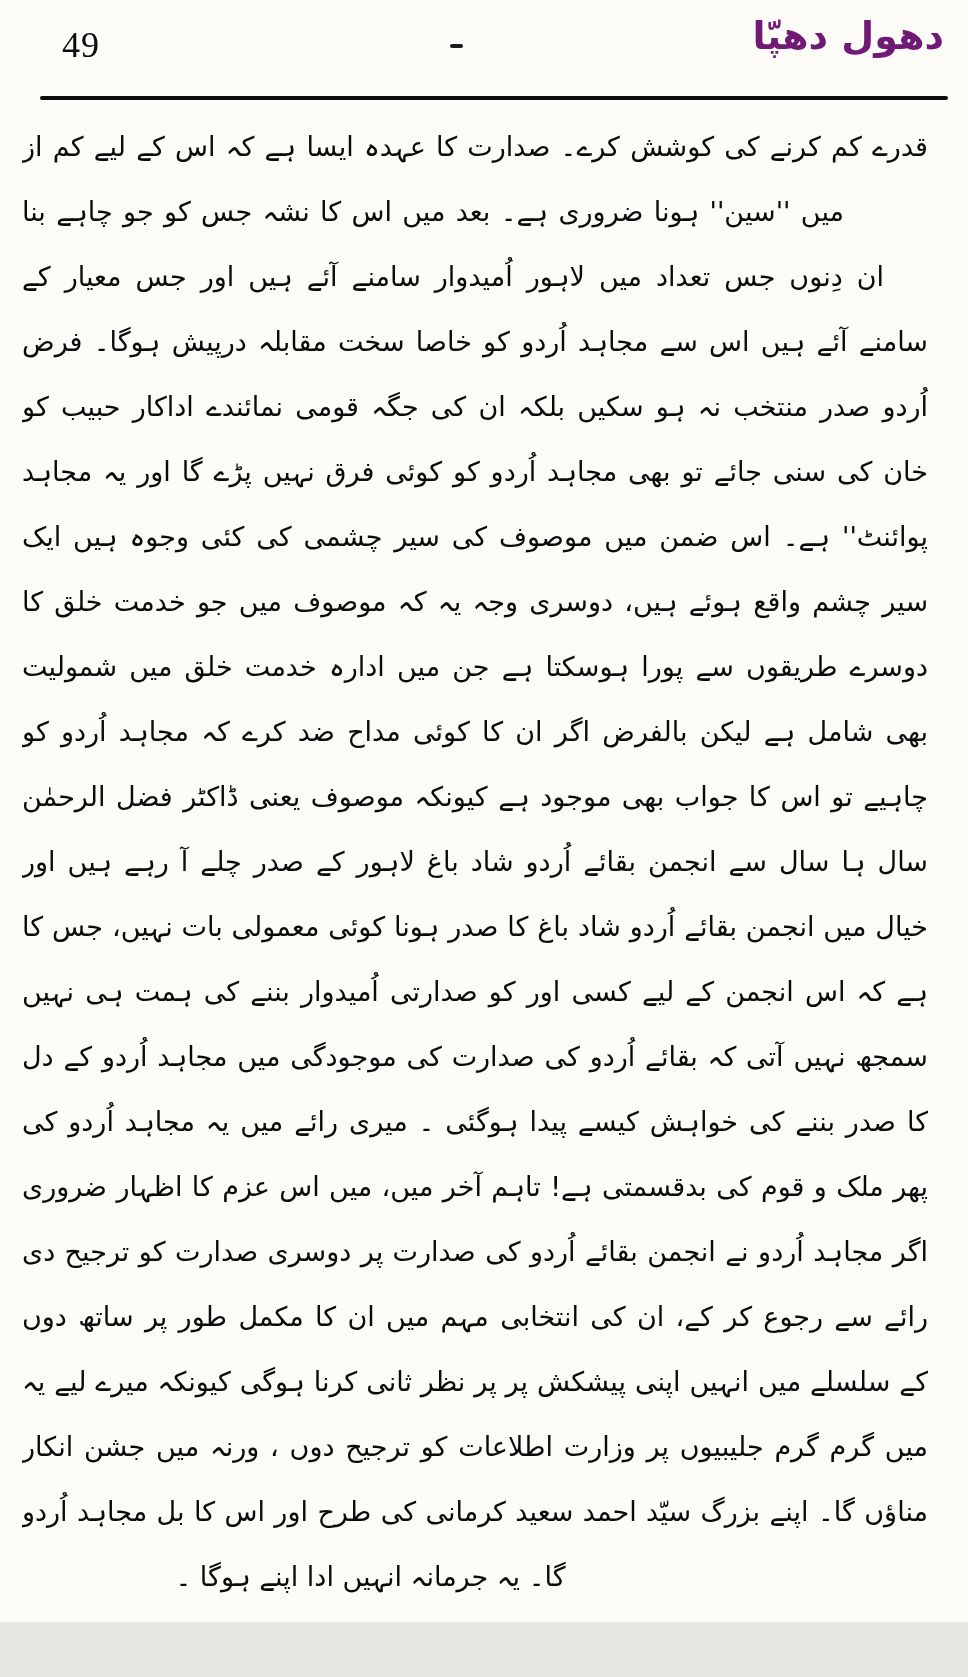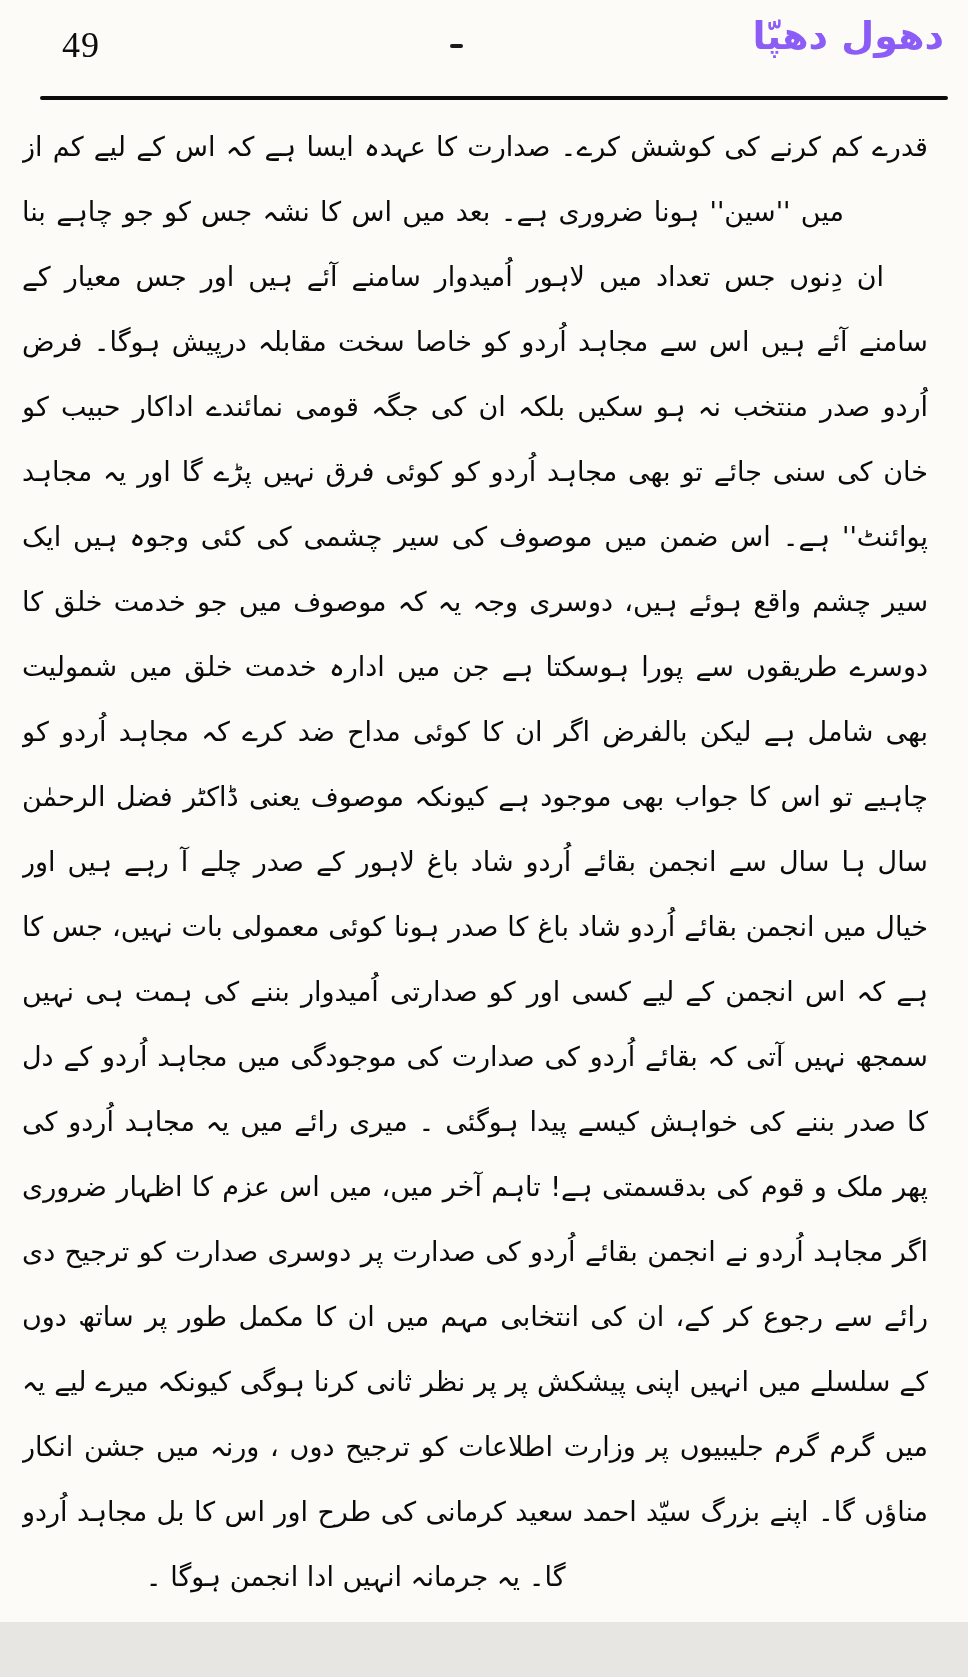--- a/index.html
+++ b/index.html
@@ -43,21 +43,21 @@
     background: #1a1a1a;
     border-radius: 2px;
   }
   .running-title {
     position: absolute;
     right: 24px;
     top: 14px;
     direction: rtl;
     font-size: 38px;
     font-weight: bold;
-    color: #8b5cf6;
+    color: #701a75;
   }
   .rule {
     position: absolute;
     top: 96px;
     left: 40px;
     right: 20px;
     height: 4px;
     background: #0c0c0c;
     border-radius: 2px;
   }
@@ -123,16 +123,16 @@
       <div class="line">خیال میں انجمن بقائے اُردو شاد باغ کا صدر ہونا کوئی معمولی بات نہیں، جس کا ثبوت یہ</div>
       <div class="line">ہے کہ اس انجمن کے لیے کسی اور کو صدارتی اُمیدوار بننے کی ہمت ہی نہیں پڑتی ۔ مجھے تو</div>
       <div class="line">سمجھ نہیں آتی کہ بقائے اُردو کی صدارت کی موجودگی میں مجاہد اُردو کے دل میں پاکستان</div>
       <div class="line">کا صدر بننے کی خواہش کیسے پیدا ہوگئی ۔ میری رائے میں یہ مجاہد اُردو کی بدقسمتی ہے اور یا</div>
       <div class="line">پھر ملک و قوم کی بدقسمتی ہے! تاہم آخر میں، میں اس عزم کا اظہار ضروری سمجھتا ہوں کہ</div>
       <div class="line">اگر مجاہد اُردو نے انجمن بقائے اُردو کی صدارت پر دوسری صدارت کو ترجیح دی تو میں اپنی</div>
       <div class="line">رائے سے رجوع کر کے، ان کی انتخابی مہم میں ان کا مکمل طور پر ساتھ دوں گا۔ بس اس</div>
       <div class="line">کے سلسلے میں انہیں اپنی پیشکش پر پر نظر ثانی کرنا ہوگی کیونکہ میرے لیے یہ مشکل ہے کہ</div>
       <div class="line">میں گرم گرم جلیبیوں پر وزارت اطلاعات کو ترجیح دوں ، ورنہ میں جشن انکار وزارت</div>
       <div class="line">مناؤں گا۔ اپنے بزرگ سیّد احمد سعید کرمانی کی طرح اور اس کا بل مجاہد اُردو کو بھجوا دوں</div>
-      <div class="line final">گا۔ یہ جرمانہ انہیں ادا انجمن ہوگا ۔</div>
+      <div class="line final">گا۔ یہ جرمانہ انہیں ادا اپنے ہوگا ۔</div>
     </div>
 
 </div>
 
 </body></html>

